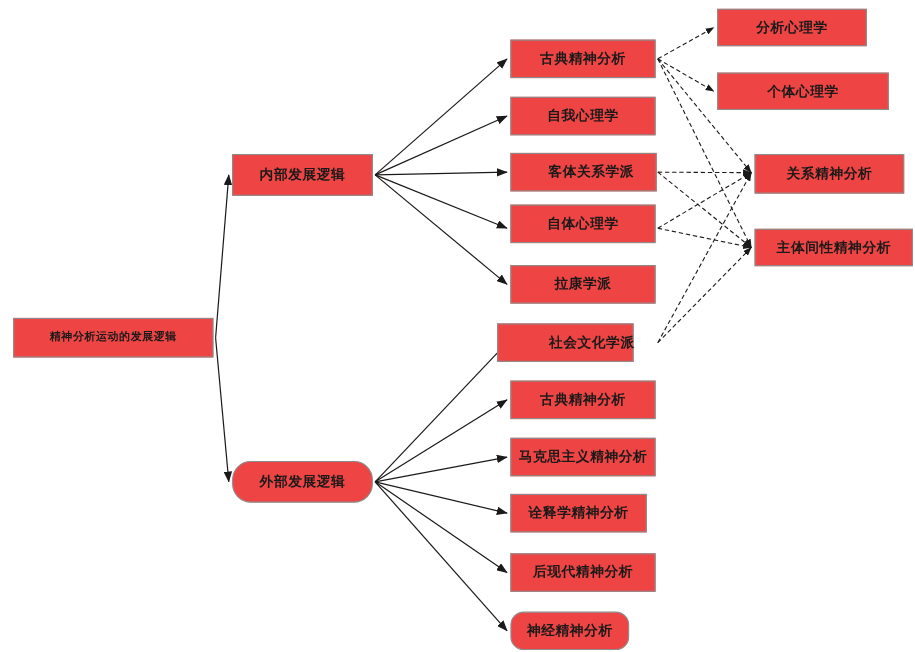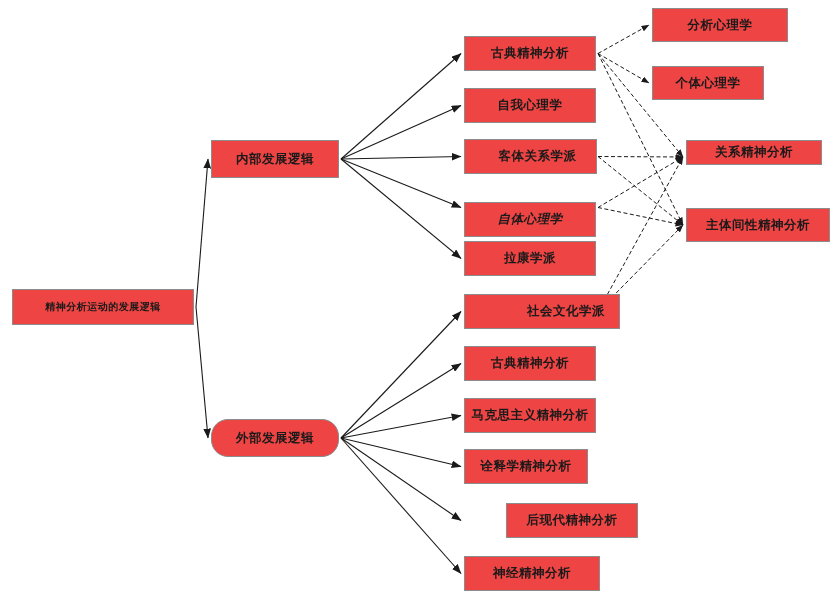--- a/index.html
+++ b/index.html
@@ -102,51 +102,51 @@
       </div>
       <div class="node level3" style="left: 464px; top: 36px; width: 132px; height: 35px;">
         <span class="node-label">古典精神分析</span>
       </div>
       <div class="node level3" style="left: 464px; top: 88px; width: 132px; height: 35px;">
         <span class="node-label">自我心理学</span>
       </div>
       <div class="node level3" style="left: 464px; top: 139px; width: 133px; height: 35px; padding-left: 14px;">
         <span class="node-label">客体关系学派</span>
       </div>
-      <div class="node level3" style="left: 464px; top: 202px; width: 132px; height: 35px; font-style: italic;">
+      <div class="node level3" style="left: 464px; top: 186px; width: 132px; height: 35px;">
         <span class="node-label">自体心理学</span>
       </div>
       <div class="node level3" style="left: 464px; top: 241px; width: 132px; height: 35px;">
         <span class="node-label">拉康学派</span>
       </div>
-      <div class="node level3" style="left: 464px; top: 294px; width: 156px; height: 35px; padding-left: 48px;">
+      <div class="node level3" style="left: 452px; top: 294px; width: 124px; height: 35px; padding-left: 48px;">
         <span class="node-label">社会文化学派</span>
       </div>
       <div class="node level3" style="left: 464px; top: 346px; width: 132px; height: 35px;">
         <span class="node-label">古典精神分析</span>
       </div>
       <div class="node level3" style="left: 464px; top: 398px; width: 132px; height: 35px;">
         <span class="node-label">马克思主义精神分析</span>
       </div>
       <div class="node level3" style="left: 464px; top: 449px; width: 124px; height: 35px;">
         <span class="node-label">诠释学精神分析</span>
       </div>
-      <div class="node level3" style="left: 464px; top: 503px; width: 132px; height: 35px; margin-left: 42px;">
+      <div class="node level3" style="left: 464px; top: 503px; width: 132px; height: 35px;">
         <span class="node-label">后现代精神分析</span>
       </div>
-      <div class="node level3" style="left: 464px; top: 556px; width: 136px; height: 35px;">
+      <div class="node level3" style="left: 464px; top: 556px; width: 108px; height: 35px; border-radius: 12px;">
         <span class="node-label">神经精神分析</span>
       </div>
       <div class="node level4" style="left: 652px; top: 8px; width: 136px; height: 34px;">
         <span class="node-label">分析心理学</span>
       </div>
-      <div class="node level4" style="left: 652px; top: 66px; width: 112px; height: 34px;">
+      <div class="node level4" style="left: 652px; top: 66px; width: 156px; height: 34px;">
         <span class="node-label">个体心理学</span>
       </div>
-      <div class="node level4" style="left: 686px; top: 140px; width: 136px; height: 25px;">
+      <div class="node level4" style="left: 686px; top: 140px; width: 136px; height: 36px;">
         <span class="node-label">关系精神分析</span>
       </div>
       <div class="node level4" style="left: 686px; top: 208px; width: 144px; height: 34px;">
         <span class="node-label">主体间性精神分析</span>
       </div>
     </div>
 
 </div>
 
 </body></html>

